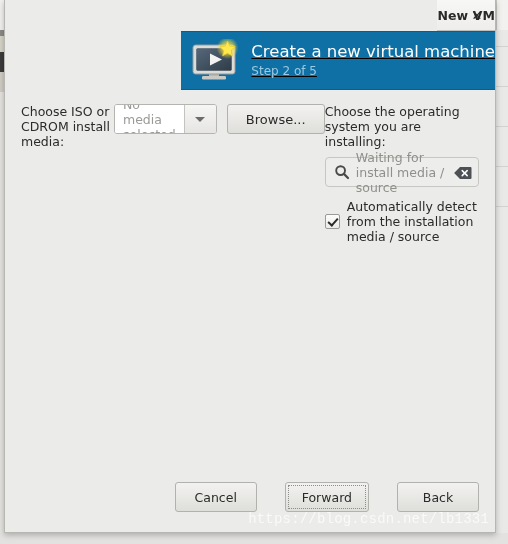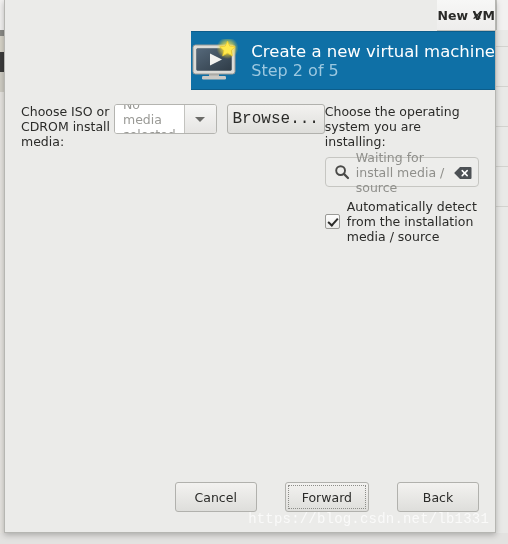--- a/index.html
+++ b/index.html
@@ -65,26 +65,26 @@
     font-size: 13px; font-weight: bold; color: #2b2b29; cursor: pointer;
     line-height: 1;
   }
 
   
   .banner {
     height: 59px; min-height: 59px;
     background: #0f70a6;
     border-top: 1px solid #0c5d8b;
     border-bottom: 1px solid #0c5d8b;
-    display: flex; align-items: center; 
+    display: flex; align-items: center; padding-left: 10px; text-decoration: underline;
   }
   .banner-icon { width: 48px; height: 44px; position: relative; flex: 0 0 48px; }
   .banner-text { margin-left: 12px; display: flex; flex-direction: column; justify-content: center; }
   .banner-title { color: #ffffff; font-size: 16.5px; line-height: 20px; }
-  .banner-sub { color: #9cc8e0; font-size: 16px; line-height: 18px; margin-top: 0; }
+  .banner-sub { color: #9cc8e0; font-size: 12px; line-height: 18px; margin-top: 0; }
 
   
   .content {
     flex: 1 1 auto;
     padding: 14px 16px 0 16px;
     display: flex; flex-direction: row;
     background: #ebebe9;
   }
   .field-label { font-size: 12.5px; color: #2b2b29; margin-bottom: 8px; }
 
@@ -108,24 +108,23 @@
   }
   .caret-down {
     width: 0; height: 0;
     border-left: 5px solid transparent; border-right: 5px solid transparent;
     border-top: 5px solid #6b6b68;
   }
   .browse-btn {
     margin-left: 10px; flex: 0 0 98px;
     border: 1px solid #b1b1ad; border-radius: 3px;
     background: linear-gradient(to bottom, #f3f2f0 0%, #dededb 100%);
-    font-size: 16px; color: #2b2b29;
+    font-size: 13px; color: #2b2b29;
     display: flex; align-items: center; justify-content: center;
     cursor: pointer;
-    font-family: Liberation Mono, monospace;
   }
 
   .spacer { flex: 1 1 auto; }
 
   
   .os-section { padding-bottom: 6px; }
   .search-box {
     height: 30px; display: flex; align-items: center;
     border: 1px solid #c6c6c2; border-radius: 4px;
     background: #ededeb; padding: 0 6px 0 8px;

